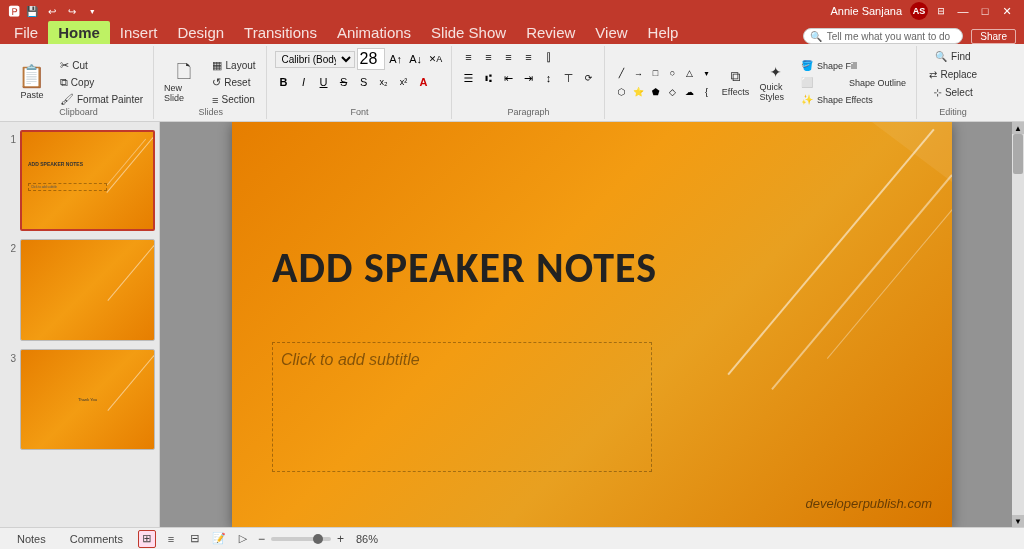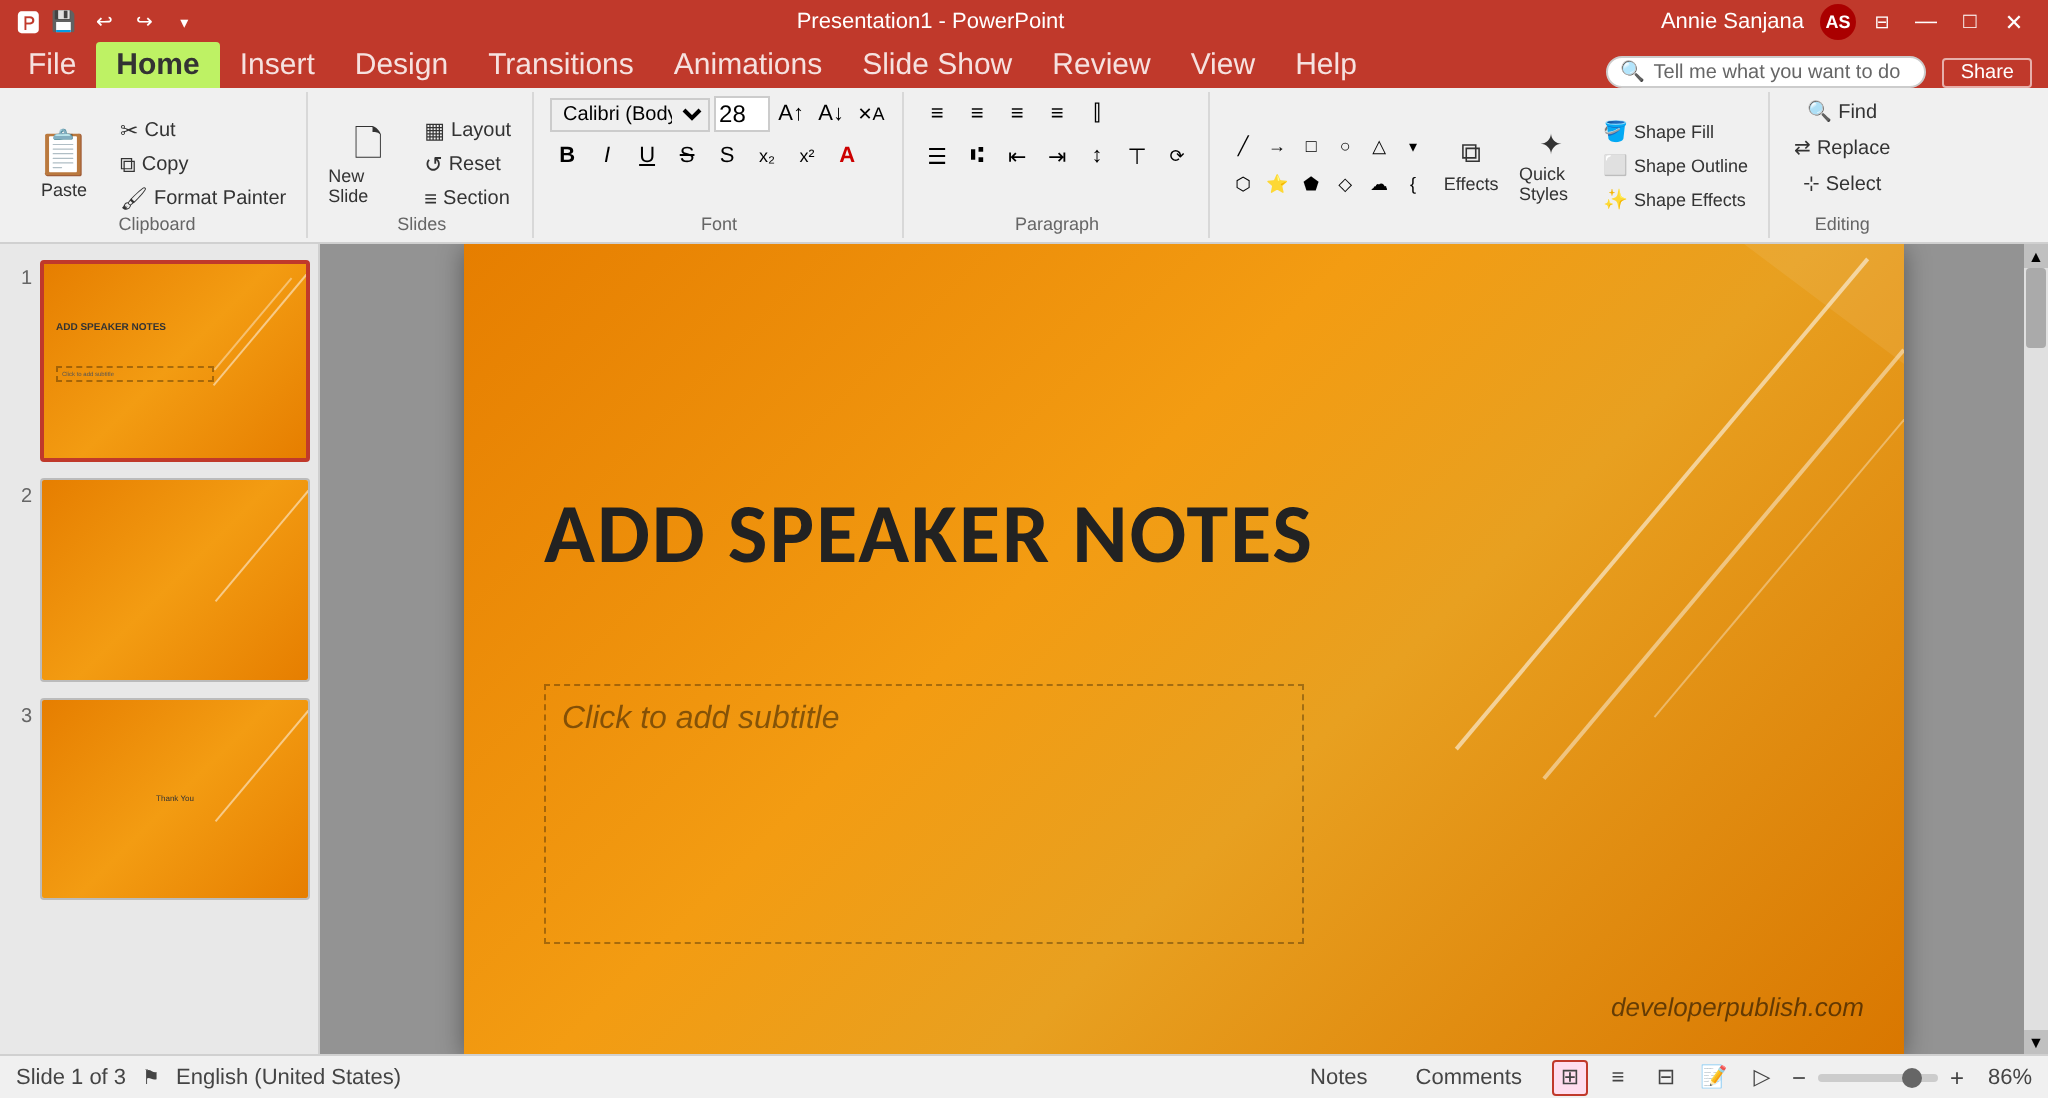--- a/index.html
+++ b/index.html
@@ -302,35 +302,34 @@
       border-radius: 2px;
       font-size: 11px;
       cursor: pointer;
       color: #444;
     }
     .zoom-slider { width: 60px; height: 4px; background: #ccc; border-radius: 2px; position: relative; }
     .zoom-thumb { position: absolute; width: 10px; height: 10px; background: #666; border-radius: 50%; top: -3px; right: 8px; }
     .view-icon { width: 18px; height: 18px; display: flex; align-items: center; justify-content: center; font-size: 11px; cursor: pointer; border: 1px solid transparent; border-radius: 2px; }
     .view-icon.active { border-color: #c0392b; background: #fde; }
     .font-select { font-size: 10px; border: 1px solid #ccc; padding: 1px 2px; width: 80px; }
-    .font-size-box { font-size: 12px; border: 1px solid #ccc; padding: 1px 2px; width: 28px; }
+    .font-size-box { font-size: 16px; border: 1px solid #ccc; padding: 1px 2px; width: 28px; }
     .format-btn { font-size: 11px; width: 18px; height: 18px; display: flex; align-items: center; justify-content: center; cursor: pointer; border: 1px solid transparent; border-radius: 2px; }
   </style>
 </head>
 <body>
 
 <div id="title-bar">
   <div id="title-bar-left">
     <span style="font-size:13px;">🅿</span>
     <span class="quick-icon">💾</span>
     <span class="quick-icon">↩</span>
     <span class="quick-icon">↪</span>
     <span class="quick-icon" style="font-size:8px;">▾</span>
   </div>
-  <div id="title-bar-center">Presentation1 - PowerPoint</div>
   <div id="title-bar-right">
     <span style="font-size:11px; margin-right:4px;">Annie Sanjana</span>
     <span style="width:18px;height:18px;background:#a00;border-radius:50%;display:flex;align-items:center;justify-content:center;font-size:9px;font-weight:bold;">AS</span>
     <button class="win-btn" style="font-size:9px;">⊟</button>
     <button class="win-btn">—</button>
     <button class="win-btn">□</button>
     <button class="win-btn close">✕</button>
   </div>
 </div>
 
@@ -479,21 +478,21 @@
           <span style="font-size:9px;">Quick Styles</span>
         </div>
       </div>
       <div class="ribbon-col">
         <div class="ribbon-btn-small">
           <span>🪣</span>
           <span style="font-size:9px;">Shape Fill</span>
         </div>
         <div class="ribbon-btn-small">
           <span>⬜</span>
-          <span style="font-size:9px;">Shape Outline</span>
+          <span style="font-size:9px;margin-left:32px;">Shape Outline</span>
         </div>
         <div class="ribbon-btn-small">
           <span>✨</span>
           <span style="font-size:9px;">Shape Effects</span>
         </div>
       </div>
     </div>
   </div>
 
   <div class="ribbon-group" style="border-right: none;">
@@ -587,25 +586,20 @@
         <div class="scroll-thumb"></div>
       </div>
       <div class="scroll-arrow">▼</div>
     </div>
 
   </div>
 
 </div>
 
 <div id="status-bar">
-  <div id="status-left">
-    <span>Slide 1 of 3</span>
-    <span style="font-size:10px;">⚑</span>
-    <span>English (United States)</span>
-  </div>
   <div id="status-right">
     <button class="status-btn">Notes</button>
     <button class="status-btn">Comments</button>
     <span class="view-icon active">⊞</span>
     <span class="view-icon">≡</span>
     <span class="view-icon">⊟</span>
     <span class="view-icon">📝</span>
     <span class="view-icon">▷</span>
     <span style="cursor:pointer; font-size:12px;">−</span>
     <div class="zoom-slider">

